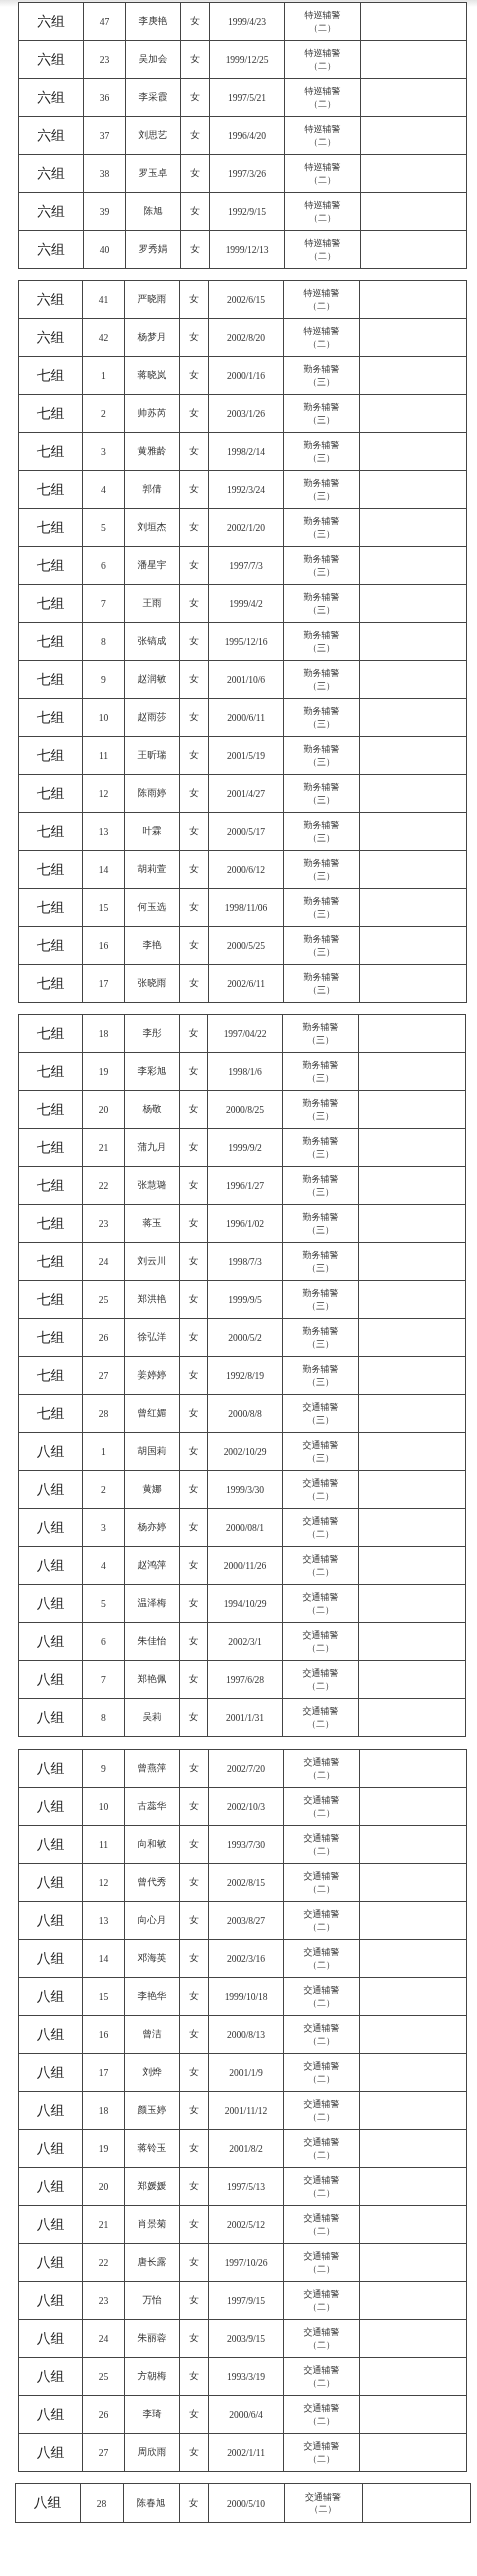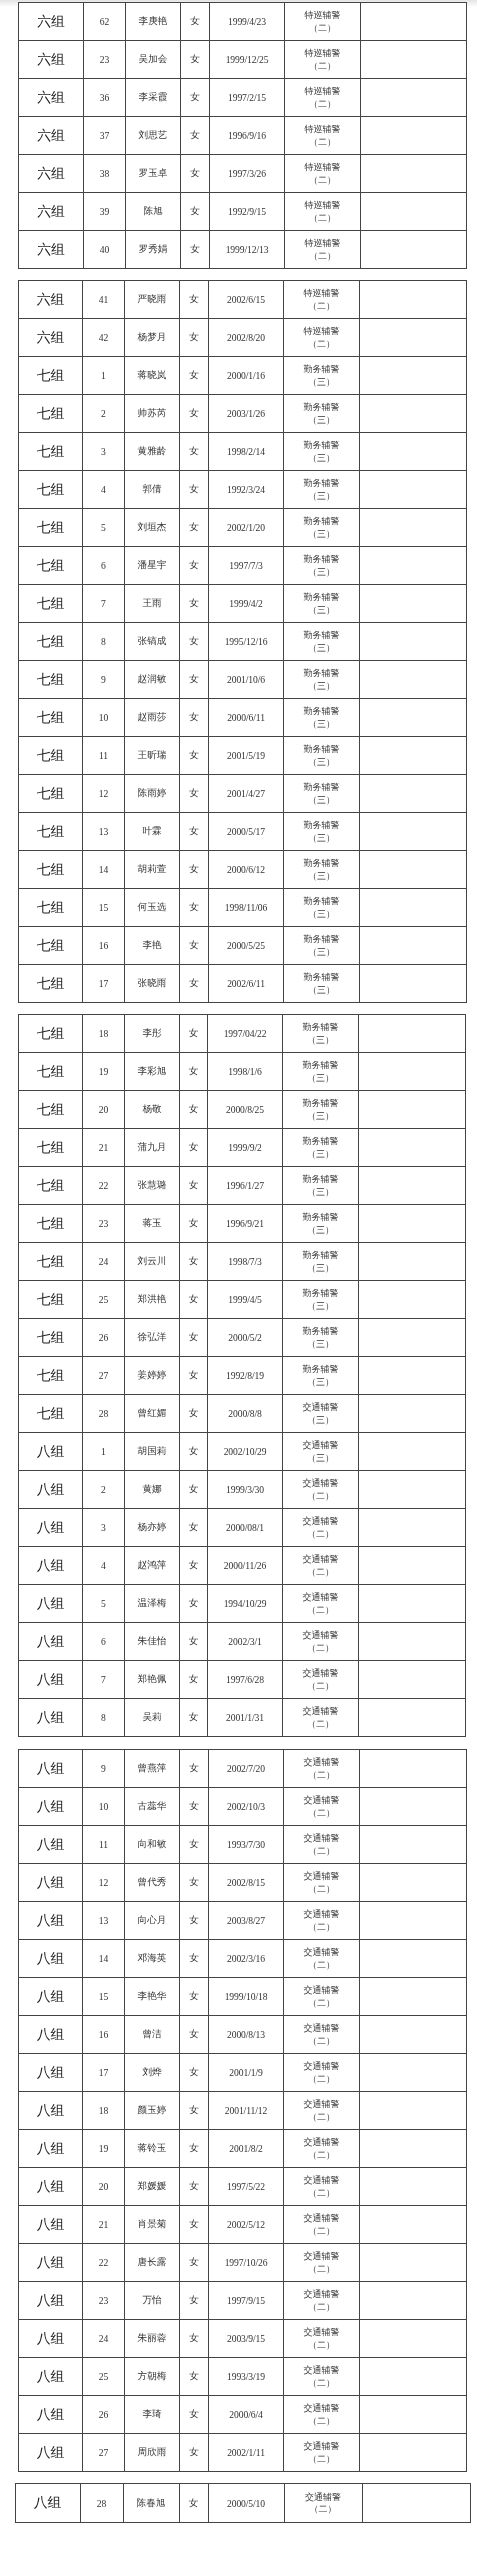--- a/index.html
+++ b/index.html
@@ -58,21 +58,21 @@
         <col style="width: 42px;">
         <col style="width: 55px;">
         <col style="width: 29px;">
         <col style="width: 75px;">
         <col style="width: 76px;">
         <col style="width: 106px;">
       </colgroup>
       <tbody>
         <tr style="height: 38px;">
           <td class="c-group">六组</td>
-          <td class="c-num">62</td>
+          <td class="c-num">47</td>
           <td class="c-name">李庚艳</td>
           <td class="c-sex">女</td>
           <td class="c-date">1999/4/23</td>
           <td class="c-pos">
             <span class="pos-line">特巡辅警</span>
             <span class="pos-line">（二）</span>
           </td>
           <td class="c-note"></td>
         </tr>
         <tr style="height: 38px;">
@@ -85,33 +85,33 @@
             <span class="pos-line">特巡辅警</span>
             <span class="pos-line">（二）</span>
           </td>
           <td class="c-note"></td>
         </tr>
         <tr style="height: 38px;">
           <td class="c-group">六组</td>
           <td class="c-num">36</td>
           <td class="c-name">李采霞</td>
           <td class="c-sex">女</td>
-          <td class="c-date">1997/2/15</td>
+          <td class="c-date">1997/5/21</td>
           <td class="c-pos">
             <span class="pos-line">特巡辅警</span>
             <span class="pos-line">（二）</span>
           </td>
           <td class="c-note"></td>
         </tr>
         <tr style="height: 38px;">
           <td class="c-group">六组</td>
           <td class="c-num">37</td>
           <td class="c-name">刘思艺</td>
           <td class="c-sex">女</td>
-          <td class="c-date">1996/9/16</td>
+          <td class="c-date">1996/4/20</td>
           <td class="c-pos">
             <span class="pos-line">特巡辅警</span>
             <span class="pos-line">（二）</span>
           </td>
           <td class="c-note"></td>
         </tr>
         <tr style="height: 38px;">
           <td class="c-group">六组</td>
           <td class="c-num">38</td>
           <td class="c-name">罗玉卓</td>
@@ -459,21 +459,21 @@
             <span class="pos-line">勤务辅警</span>
             <span class="pos-line">（三）</span>
           </td>
           <td class="c-note"></td>
         </tr>
         <tr style="height: 38px;">
           <td class="c-group">七组</td>
           <td class="c-num">23</td>
           <td class="c-name">蒋玉</td>
           <td class="c-sex">女</td>
-          <td class="c-date">1996/9/21</td>
+          <td class="c-date">1996/1/02</td>
           <td class="c-pos">
             <span class="pos-line">勤务辅警</span>
             <span class="pos-line">（三）</span>
           </td>
           <td class="c-note"></td>
         </tr>
         <tr style="height: 38px;">
           <td class="c-group">七组</td>
           <td class="c-num">24</td>
           <td class="c-name">刘云川</td>
@@ -483,21 +483,21 @@
             <span class="pos-line">勤务辅警</span>
             <span class="pos-line">（三）</span>
           </td>
           <td class="c-note"></td>
         </tr>
         <tr style="height: 38px;">
           <td class="c-group">七组</td>
           <td class="c-num">25</td>
           <td class="c-name">郑洪艳</td>
           <td class="c-sex">女</td>
-          <td class="c-date">1999/4/5</td>
+          <td class="c-date">1999/9/5</td>
           <td class="c-pos">
             <span class="pos-line">勤务辅警</span>
             <span class="pos-line">（三）</span>
           </td>
           <td class="c-note"></td>
         </tr>
         <tr style="height: 38px;">
           <td class="c-group">七组</td>
           <td class="c-num">26</td>
           <td class="c-name">徐弘洋</td>
@@ -772,21 +772,21 @@
             <span class="pos-line">交通辅警</span>
             <span class="pos-line">（二）</span>
           </td>
           <td class="c-note"></td>
         </tr>
         <tr style="height: 38px;">
           <td class="c-group">八组</td>
           <td class="c-num">20</td>
           <td class="c-name">郑媛媛</td>
           <td class="c-sex">女</td>
-          <td class="c-date">1997/5/22</td>
+          <td class="c-date">1997/5/13</td>
           <td class="c-pos">
             <span class="pos-line">交通辅警</span>
             <span class="pos-line">（二）</span>
           </td>
           <td class="c-note"></td>
         </tr>
         <tr style="height: 38px;">
           <td class="c-group">八组</td>
           <td class="c-num">21</td>
           <td class="c-name">肖景菊</td>

